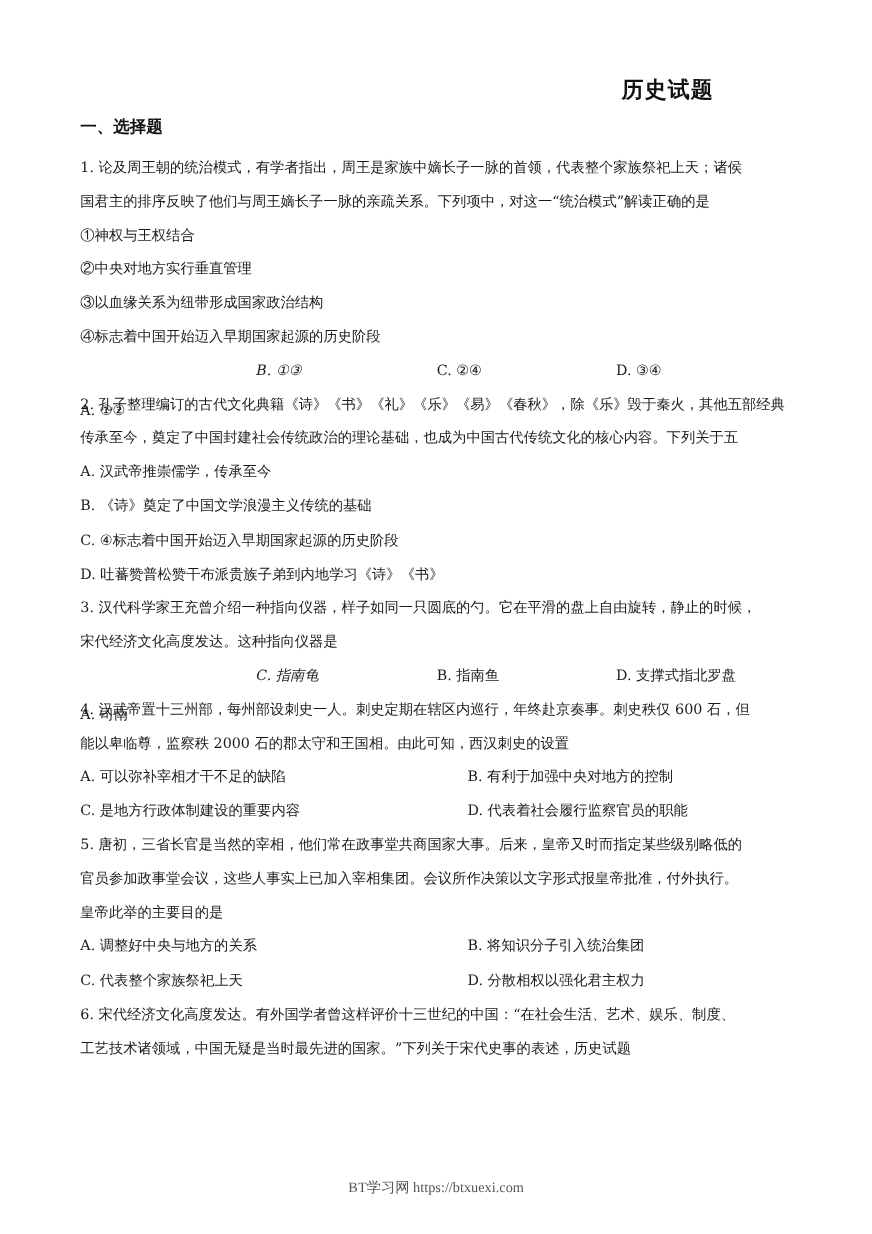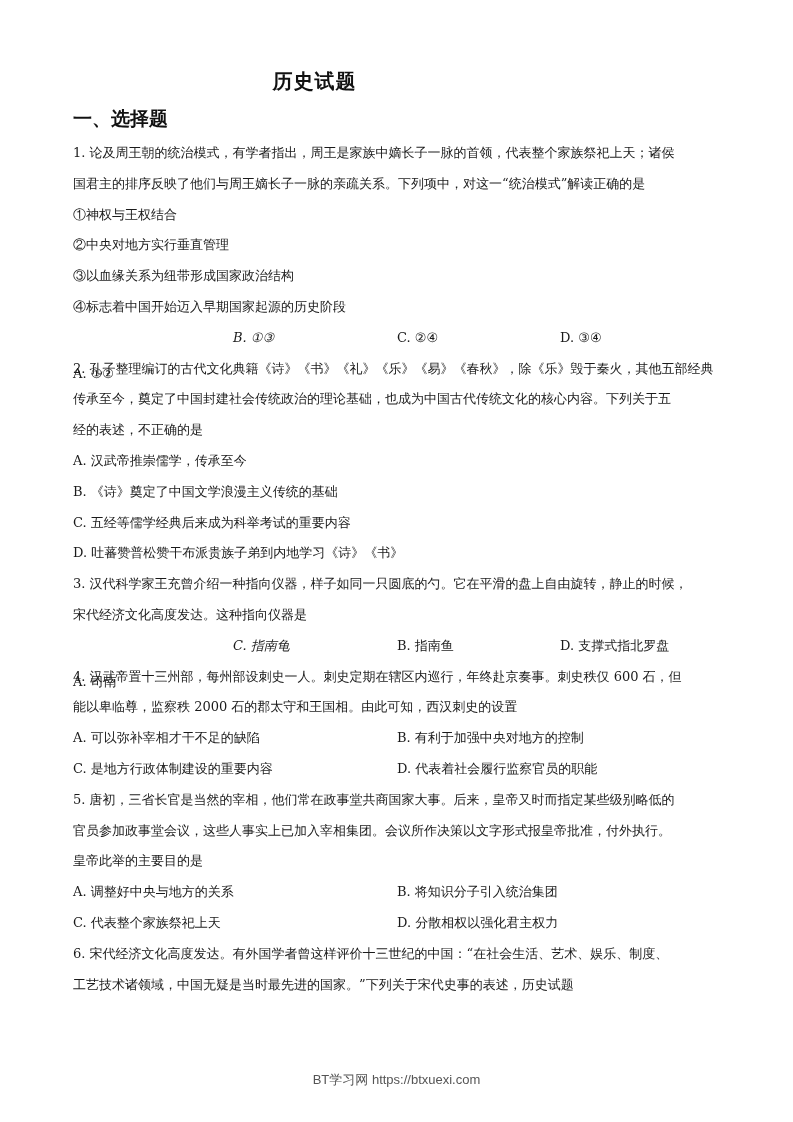--- a/index.html
+++ b/index.html
@@ -2,42 +2,42 @@
 <html><head>
 <meta charset="utf-8">
 <style>
   html, body { margin: 0; padding: 0; background: #ffffff; }
   body {
     width: 793px; height: 1122px; position: relative; overflow: hidden;
     font-family: "DejaVu Serif", "Liberation Serif", serif;
     color: #1a1a1a;
   }
   .page-title {
-    position: absolute; top: 68px; left: 0; width: 629px; text-align: center;
+    position: absolute; top: 68px; left: 0; width: 629px; text-align: right;
     font-family: "DejaVu Sans", sans-serif; font-weight: bold; font-size: 20px;
-    letter-spacing: 1px; color: #111;
+    letter-spacing: 1px; color: #111; padding-left: 20px;
   }
   .section-heading {
     position: absolute; top: 106px; left: 73px;
-    font-family: "DejaVu Sans", sans-serif; font-weight: bold; font-size: 19px; color: #111;
+    font-family: "DejaVu Sans", sans-serif; font-weight: bold; font-size: 15px; color: #111;
   }
   .content {
     position: absolute; top: 138px; left: 73px; width: 650px;
     font-size: 13px; line-height: 30.8px;
   }
   .line { white-space: nowrap; height: 30.8px; }
   .opts4 { display: flex; height: 30.8px; white-space: nowrap; }
   .opts4 > span:nth-child(1) { width: 160px; margin-top: 36px; }
   .opts4 > span:nth-child(2) { width: 164px; font-style: italic; }
   .opts4 > span:nth-child(3) { width: 163px; }
-  .opts2 { display: flex; height: 30.8px; white-space: nowrap; }
+  .opts2 { display: flex; height: 30.8px; white-space: nowrap; gap: 28px; }
   .opts2 > span:first-child { width: 324px; }
   .footer {
     position: absolute; top: 1071px; left: 0; width: 793px; text-align: center;
-    font-family: Liberation Sans, sans-serif; font-size: 13px; color: #555;
+    font-family: Liberation Serif, serif; font-size: 13px; color: #555;
   }
 </style>
 </head>
 <body>
 
 <div class="page-title">历史试题</div>
 <div class="section-heading">一、选择题</div>
 
 <div class="content">
 
@@ -52,24 +52,23 @@
       <span>A. ①②</span>
       <span>B. ①③</span>
       <span>C. ②④</span>
       <span>D. ③④</span>
     </div>
   </div>
 
   <div>
     <div class="line">2. 孔子整理编订的古代文化典籍《诗》《书》《礼》《乐》《易》《春秋》，除《乐》毁于秦火，其他五部经典</div>
     <div class="line">传承至今，奠定了中国封建社会传统政治的理论基础，也成为中国古代传统文化的核心内容。下列关于五</div>
-    <div class="line">经的表述，不正确的是</div>
     <div class="line">A.  汉武帝推崇儒学，传承至今</div>
     <div class="line">B.  《诗》奠定了中国文学浪漫主义传统的基础</div>
-    <div class="line">C.  五经等儒学经典后来成为科举考试的重要内容</div>
+    <div class="line">C.  ④标志着中国开始迈入早期国家起源的历史阶段</div>
     <div class="line">D.  吐蕃赞普松赞干布派贵族子弟到内地学习《诗》《书》</div>
   </div>
 
   <div>
     <div class="line">3. 汉代科学家王充曾介绍一种指向仪器，样子如同一只圆底的勺。它在平滑的盘上自由旋转，静止的时候，</div>
     <div class="line">宋代经济文化高度发达。这种指向仪器是</div>
     <div class="opts4">
       <span>A.  司南</span>
       <span>C.  指南龟</span>
       <span>B.  指南鱼</span>

